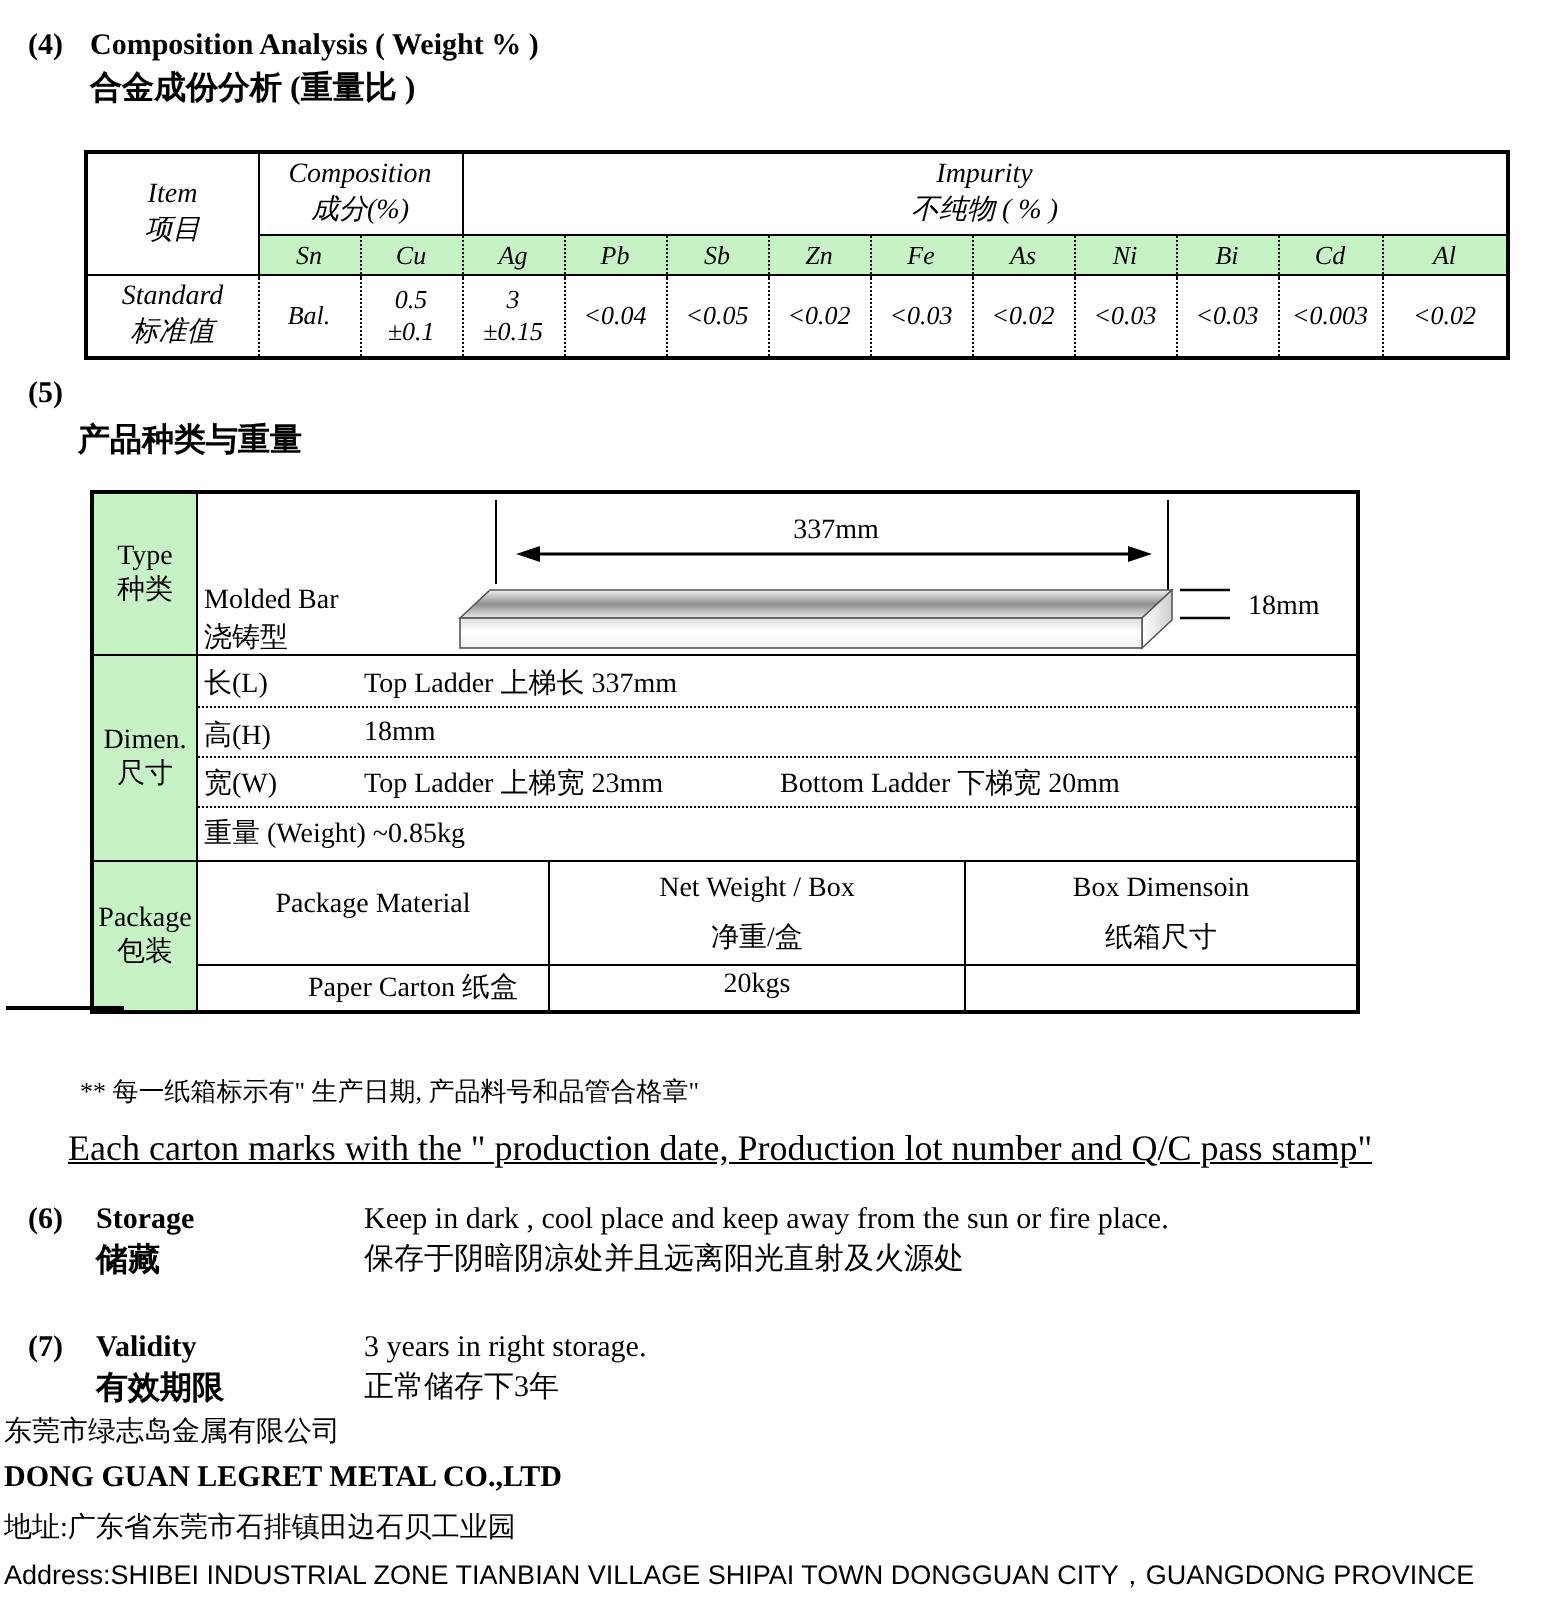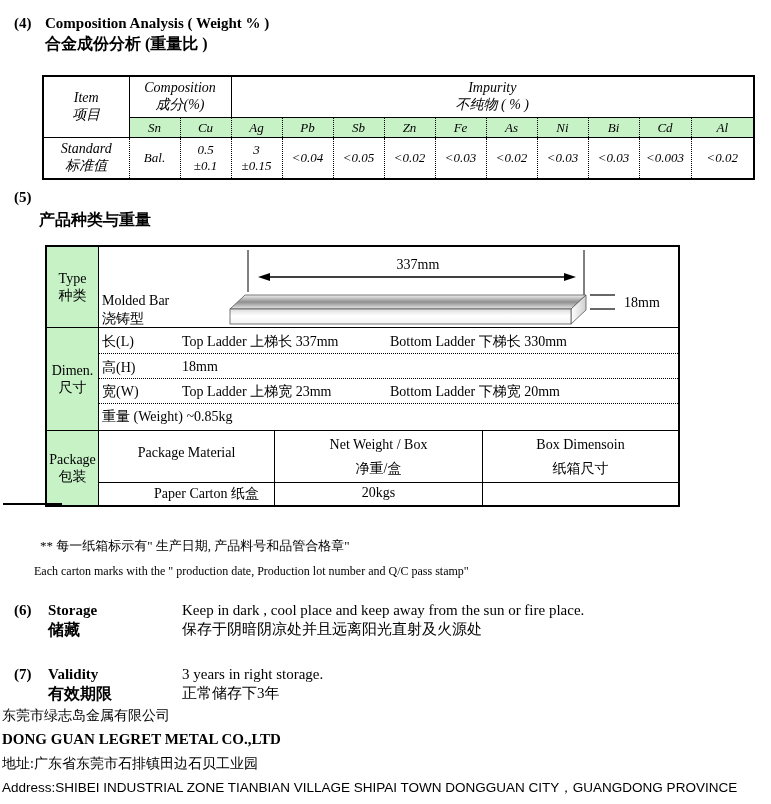--- a/index.html
+++ b/index.html
@@ -37,21 +37,21 @@
   .vline{background:#000;width:1px;}
   .dotline{border-top:1px dotted #000;height:0;}
   .dim-key{font-size:14px;}
   .dim-val{font-size:14px;}
   .pk-h{font-size:14px;text-align:center;}
   .pk-v{font-size:14px;text-align:center;}
   .typelabel{font-size:14px;}
 
   
   .note-zh{font-size:13px;}
-  .note-en{font-size:12px;}
+  .note-en{font-size:18px;text-decoration:underline;}
   .sec-body-en{font-size:15px;}
   .sec-body-zh{font-size:15px;}
 
   
   .f-zh{font-size:14px;}
   .f-en-b{font-size:15px;font-weight:bold;}
   .f-addr{font-size:13.5px;font-family:"Liberation Sans","DejaVu Sans",sans-serif;}
 
   svg text{font-family:"Liberation Serif","DejaVu Serif",serif;}
 </style>
@@ -211,21 +211,20 @@
       <polygon points="473,62 488,48 488,63 473,77" fill="url(#gSide)" stroke="#555" stroke-width="0.8"></polygon>
       <rect x="132" y="62" width="341" height="15" fill="url(#gFront)" stroke="#555" stroke-width="0.8"></rect>
 
       <line x1="492" y1="48" x2="517" y2="48" stroke="#000" stroke-width="1.2"></line>
       <line x1="492" y1="62" x2="517" y2="62" stroke="#000" stroke-width="1.2"></line>
       <text x="526" y="60" font-size="14">18mm</text>
     </svg>
 
     <div class="abs dim-key" style="left:55px;top:86px;">长(L)</div>
     <div class="abs dim-val" style="left:135px;top:86px;">Top Ladder 上梯长 337mm</div>
-    <div class="abs dim-val" style="left:343px;top:86px;">Bottom Ladder 下梯长 330mm</div>
     <div class="abs dotline" style="left:52px;top:106px;width:579px;"></div>
 
     <div class="abs dim-key" style="left:55px;top:112px;">高(H)</div>
     <div class="abs dim-val" style="left:135px;top:112px;">18mm</div>
     <div class="abs dotline" style="left:52px;top:131px;width:579px;"></div>
 
     <div class="abs dim-key" style="left:55px;top:136px;">宽(W)</div>
     <div class="abs dim-val" style="left:135px;top:136px;">Top Ladder 上梯宽 23mm</div>
     <div class="abs dim-val" style="left:343px;top:136px;">Bottom Ladder 下梯宽 20mm</div>
     <div class="abs dotline" style="left:52px;top:156px;width:579px;"></div>

